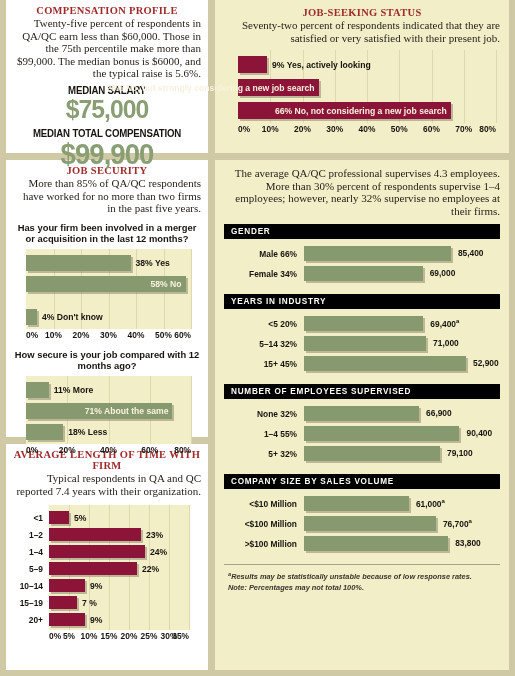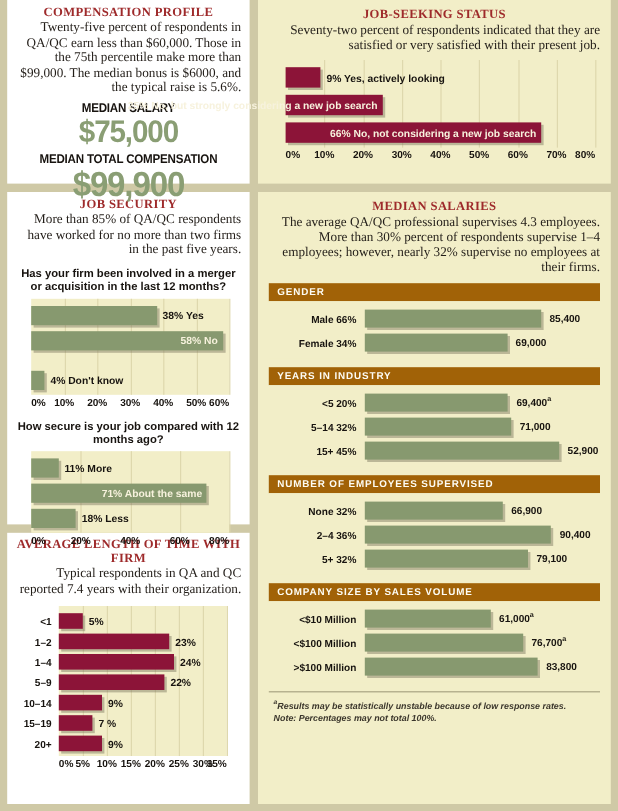--- a/index.html
+++ b/index.html
@@ -71,21 +71,21 @@
   }
   .blabel.inside { color: #f7f2dd; }
   .axis { position: relative; height: 13px; }
   .tick {
     position: absolute; top: 1px; font-size: 8.4px; font-weight: bold;
     color: #17130f; transform: translateX(-50%); white-space: nowrap;
   }
 
   
   .sechead {
-    background: #a16207; color: #fdfcf4;
+    background: #000000; color: #fdfcf4;
     font-size: 8.2px; font-weight: bold; letter-spacing: .75px;
     padding: 3px 6px 3px 7px; margin-top: 7px;
   }
   .secbody { background: #f2eec8; padding: 7px 6px 6px 6px; }
   .srow { display: flex; align-items: center; height: 15px; margin-bottom: 5px; }
   .srow:last-child { margin-bottom: 0; }
   .scat {
     width: 74px; text-align: right; padding-right: 7px;
     font-size: 8.4px; font-weight: bold; color: #17130f; white-space: nowrap;
   }
@@ -294,21 +294,20 @@
               <div class="tick" style="left: 161.25px;">50%</div>
               <div class="tick" style="left: 193.5px;">60%</div>
               <div class="tick" style="left: 225.75px;">70%</div>
               <div class="tick" style="left: 258px; transform: translateX(-100%);">80%</div>
             </div>
           </div>
         </div>
     </div>
 
     <div class="panel cream" style="height:510px;padding:7px 9px 7px 9px;">
-      <div class="ptitle">Median Salaries</div>
       <div class="ptext">The average QA/QC professional supervises 4.3 employees. More than 30% percent of respondents supervise 1–4 employees; however, nearly 32% supervise no employees at their firms.</div>
       <div id="salary-groups">
           <div class="sechead">GENDER</div>
           <div class="secbody">
             <div class="srow">
               <div class="scat">Male 66%</div>
               <div class="sbarwrap">
                 <div class="sbar" style="width: 146.888px;"></div>
                 <div class="sval" style="left: 153.888px;">85,400</div>
               </div>
@@ -348,21 +347,21 @@
           <div class="sechead">NUMBER OF EMPLOYEES SUPERVISED</div>
           <div class="secbody">
             <div class="srow">
               <div class="scat">None  32%</div>
               <div class="sbarwrap">
                 <div class="sbar" style="width: 115.068px;"></div>
                 <div class="sval" style="left: 122.068px;">66,900</div>
               </div>
             </div>
             <div class="srow">
-              <div class="scat">2–4  36%</div>
+              <div class="scat">1–4  55%</div>
               <div class="sbarwrap">
                 <div class="sbar" style="width: 155.488px;"></div>
                 <div class="sval" style="left: 162.488px;">90,400</div>
               </div>
             </div>
             <div class="srow">
               <div class="scat">5+  32%</div>
               <div class="sbarwrap">
                 <div class="sbar" style="width: 136.052px;"></div>
                 <div class="sval" style="left: 143.052px;">79,100</div>

